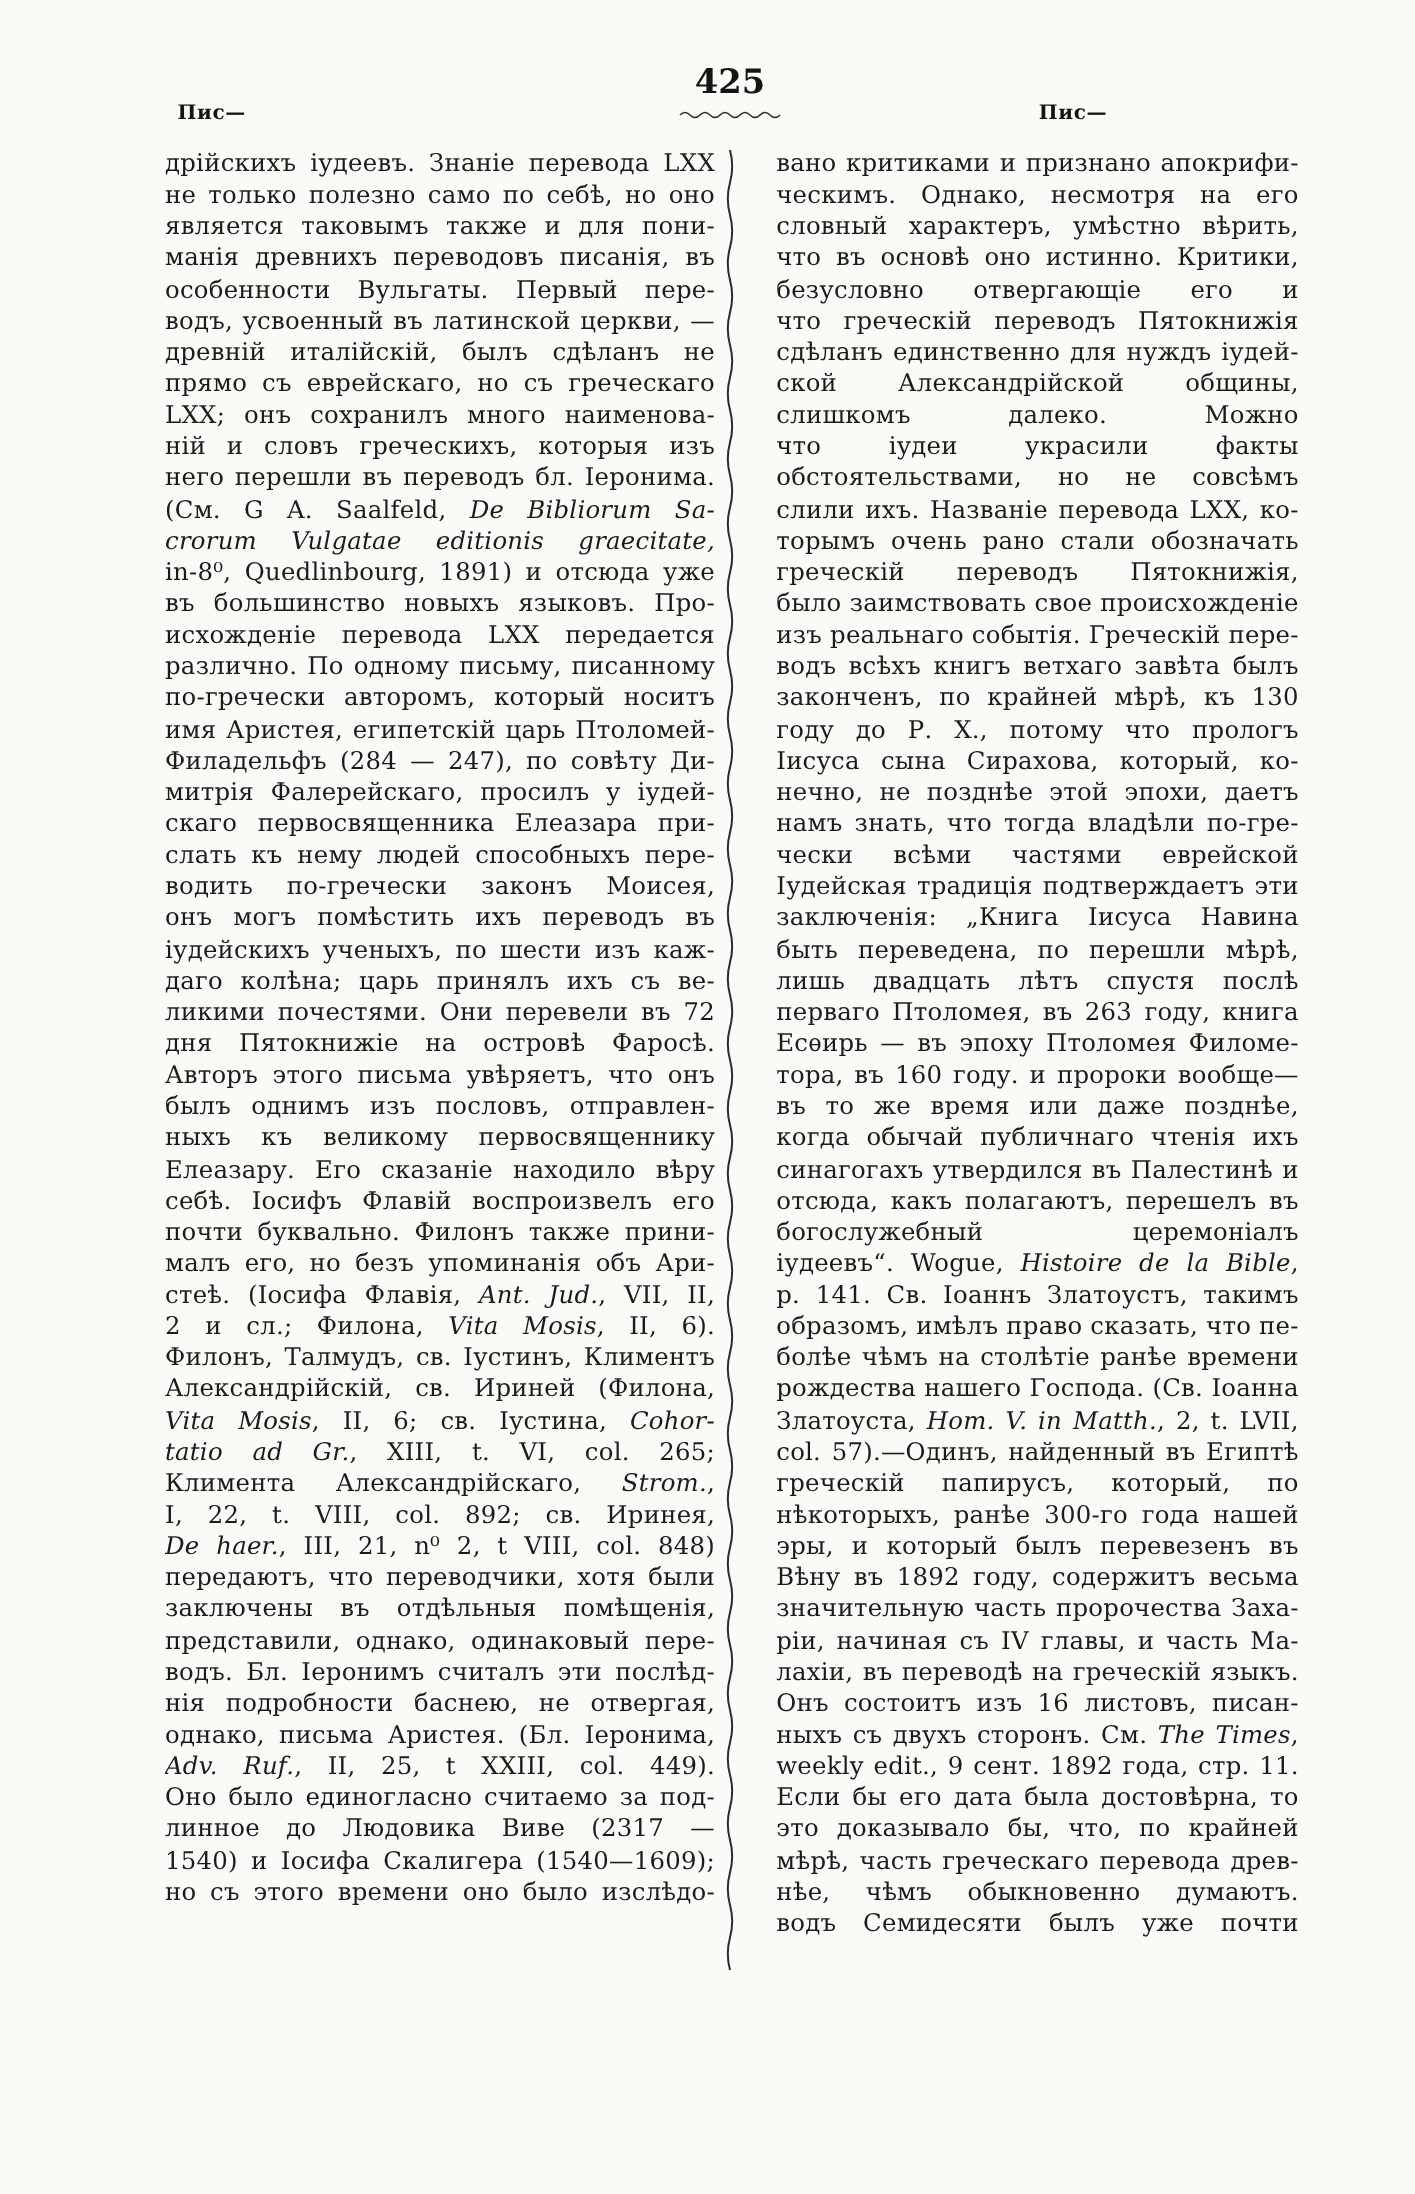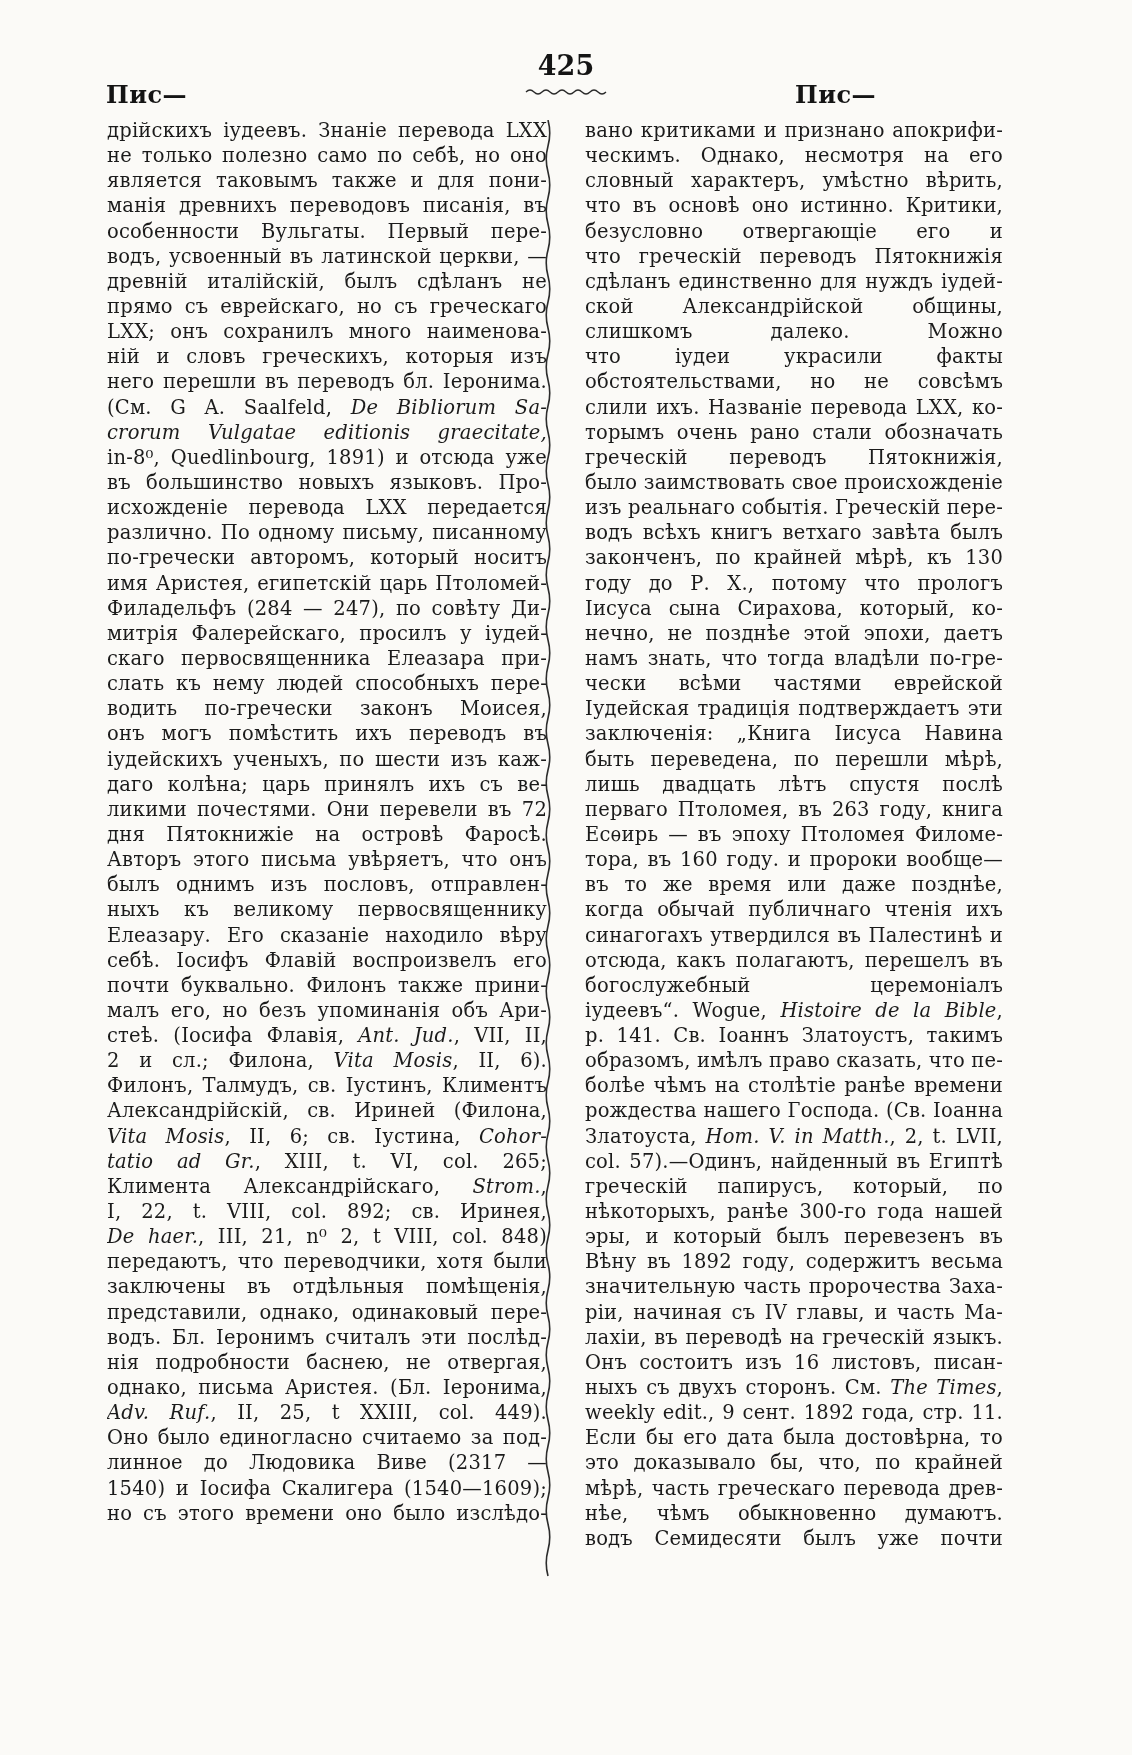--- a/index.html
+++ b/index.html
@@ -4,25 +4,25 @@
 <style>
   html, body { margin: 0; padding: 0; }
   body {
     width: 1132px; height: 1755px;
     background: #fbfaf7;
     font-family: "DejaVu Serif", serif;
     color: #1b1b1b;
     position: relative;
     overflow: hidden;
   }
-  .page { position: absolute; inset: 0; }
+  .page { position: absolute; inset: 0; margin-left: 36px; }
 
   .head-left, .head-right {
     position: absolute; top: 80px;
-    font-size: 24px; font-weight: bold; color: #141414;
+    font-size: 16px; font-weight: bold; color: #141414;
     letter-spacing: 0.5px;
   }
   .head-left { left: 106px; }
   .head-right { left: 795px; }
 
   .pageno {
     position: absolute; top: 50px; left: 0; right: 0;
     text-align: center;
     font-size: 27px; font-weight: bold; color: #141414;
   }
@@ -31,21 +31,21 @@
     transform: translateX(-50%);
   }
 
   .col {
     position: absolute; top: 118px;
     font-size: 19.5px;
     line-height: 25.15px;
     letter-spacing: 0.2px;
     text-align: justify;
   }
-  .col-left  { left: 107px;  width: 440px; }
+  .col-left  { left: 96px;  width: 440px; }
   .col-right { left: 585px; width: 418px; }
   .line {
     height: 25.15px;
     overflow: hidden;
     text-align: justify;
     text-align-last: justify;
     white-space: normal;
   }
   .line .it { font-style: italic; }
 

